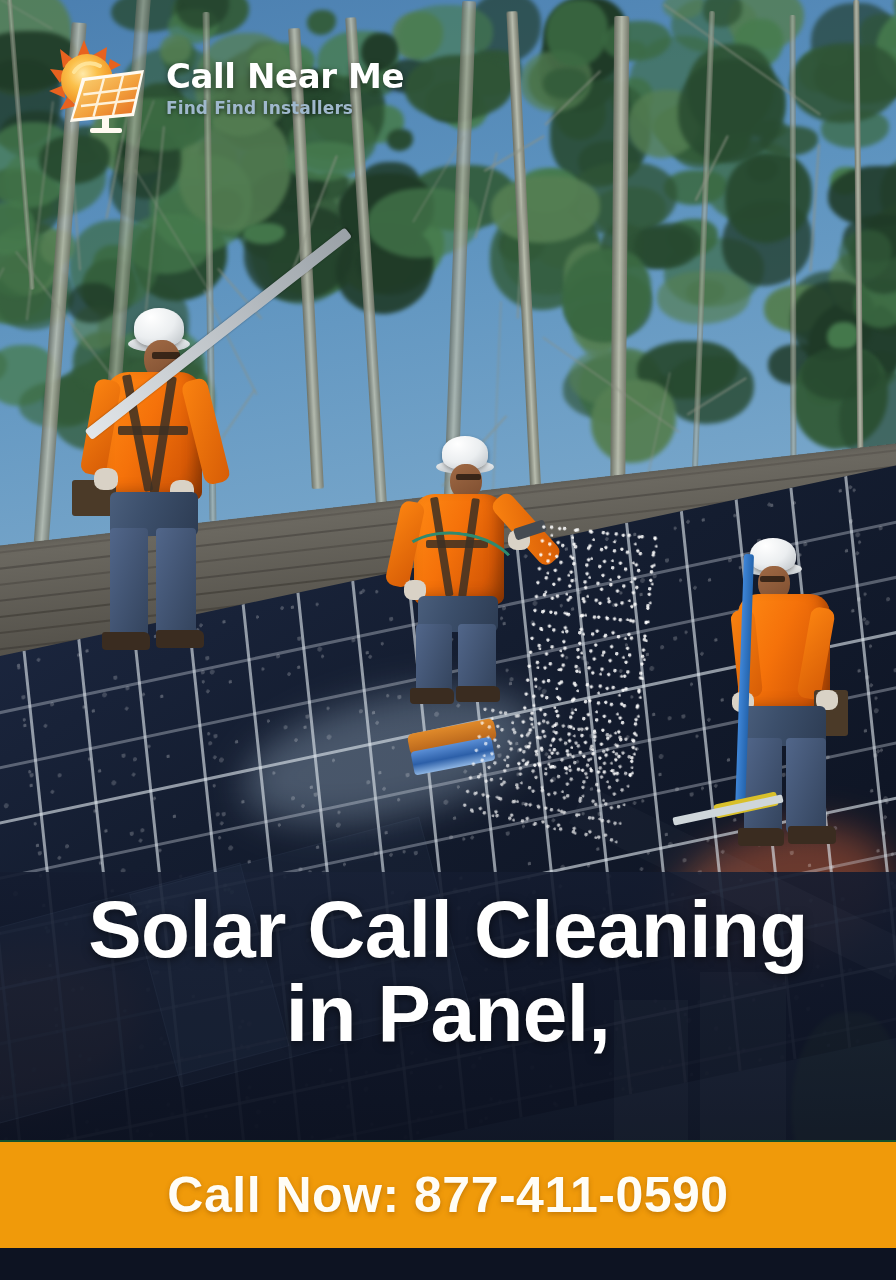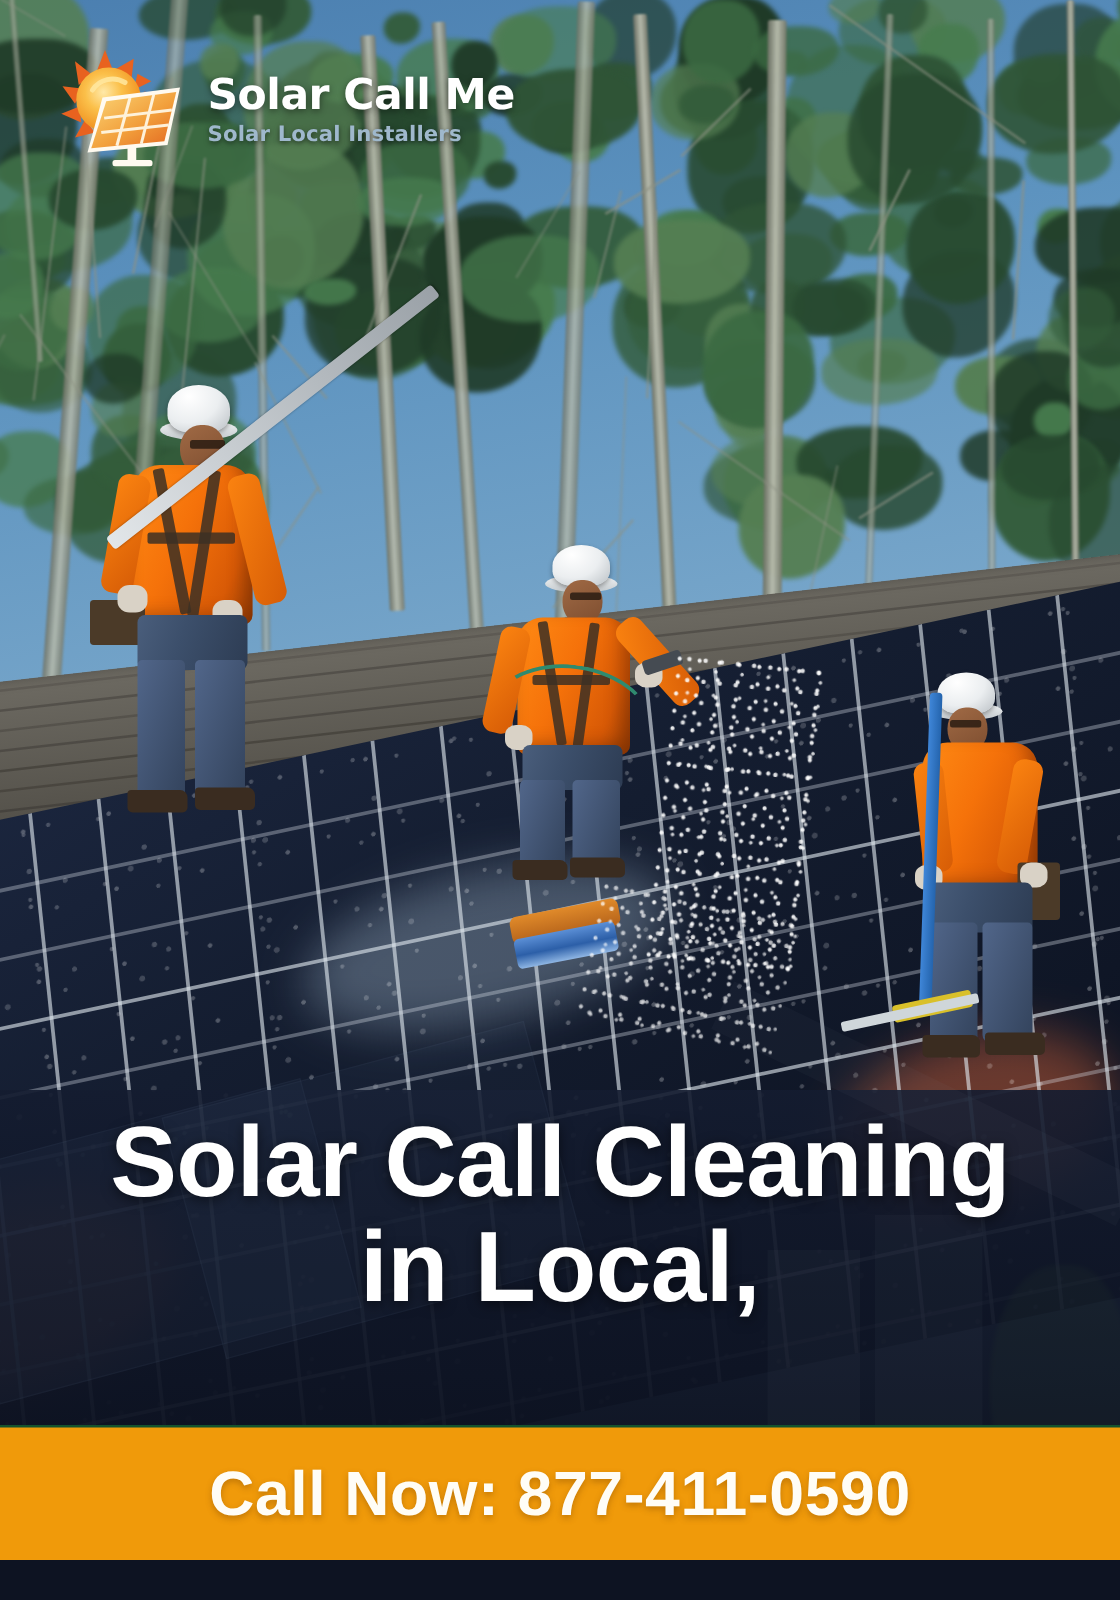--- a/index.html
+++ b/index.html
@@ -744,21 +744,21 @@
         <div class="ghost-wall" style="left:560px;top:-10px;width:360px;height:42px;transform:rotate(26deg);"></div>
         <div class="ghost-wall" style="left:614px;top:128px;width:74px;height:190px;"></div>
         <div class="ghost-wall" style="left:700px;top:100px;width:86px;height:220px;"></div>
         <div class="leaf" style="left:792px;top:140px;width:110px;height:190px;background:rgba(40,58,48,.55);"></div>
       </div>
     </div>
   </div>
 
   <h1 class="headline">
     <span class="ln">Solar Call Cleaning</span>
-    <span class="ln">in Local,</span>
+    <span class="ln">in Panel,</span>
   </h1>
 
   <div class="cta">
     <span class="cta-text">Call Now: 877-411-0590</span>
   </div>
 
   <div class="logo">
     <div class="logo-mark">
       <svg viewBox="0 0 110 98" width="110" height="98" aria-hidden="true">
         <defs>
@@ -793,18 +793,18 @@
             <line x1="79" y1="37.6" x2="69" y2="77"></line>
             <line x1="39.3" y1="56.5" x2="93.5" y2="50"></line>
             <line x1="37" y1="68" x2="91" y2="62"></line>
           </g>
         </g>
         <rect x="58" y="78" width="7" height="13" fill="#fffaf0"></rect>
         <rect x="46" y="90" width="32" height="5" rx="2" fill="#fffaf0"></rect>
       </svg>
     </div>
     <div class="logo-text">
-      <span class="brand">Solar Call Me</span>
-      <span class="tagline">Solar Local Installers</span>
+      <span class="brand">Call Near Me</span>
+      <span class="tagline">Find Find Installers</span>
     </div>
   </div>
 
 </div>
 
 </body></html>

